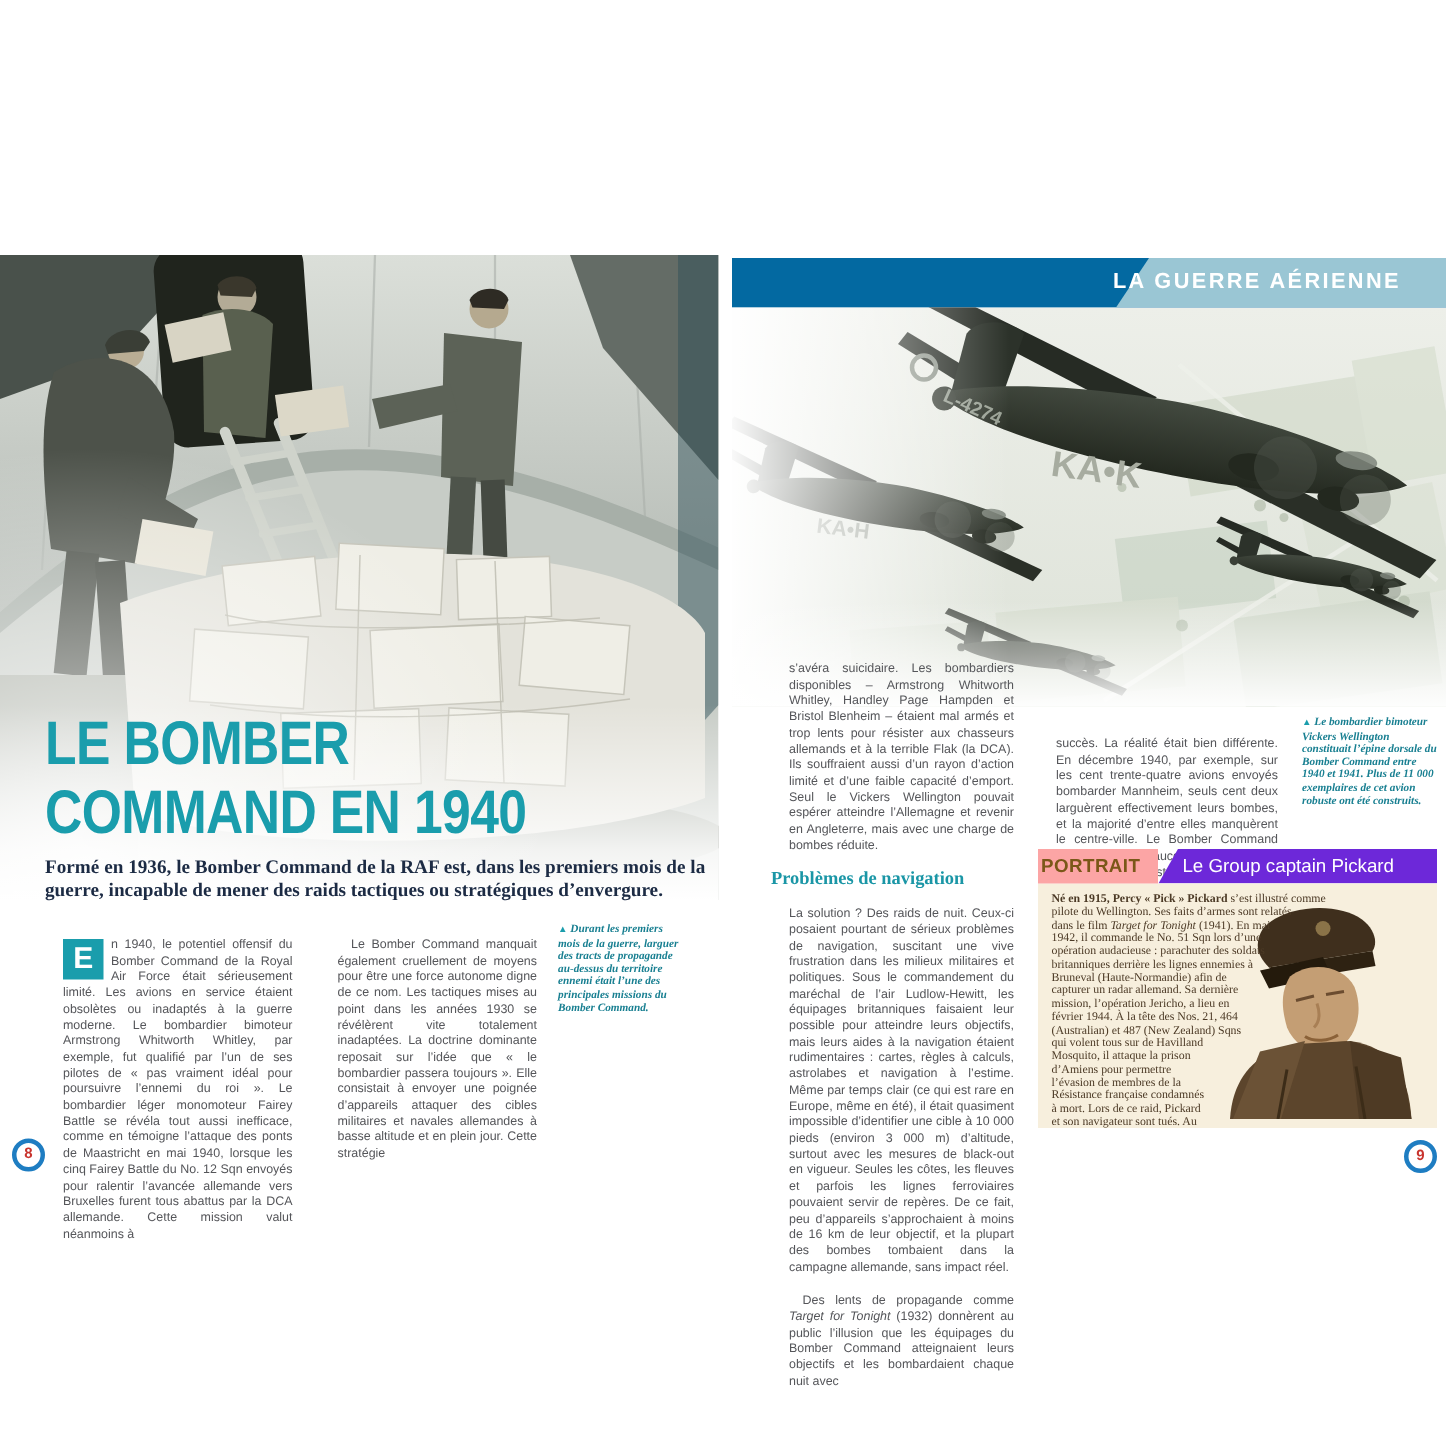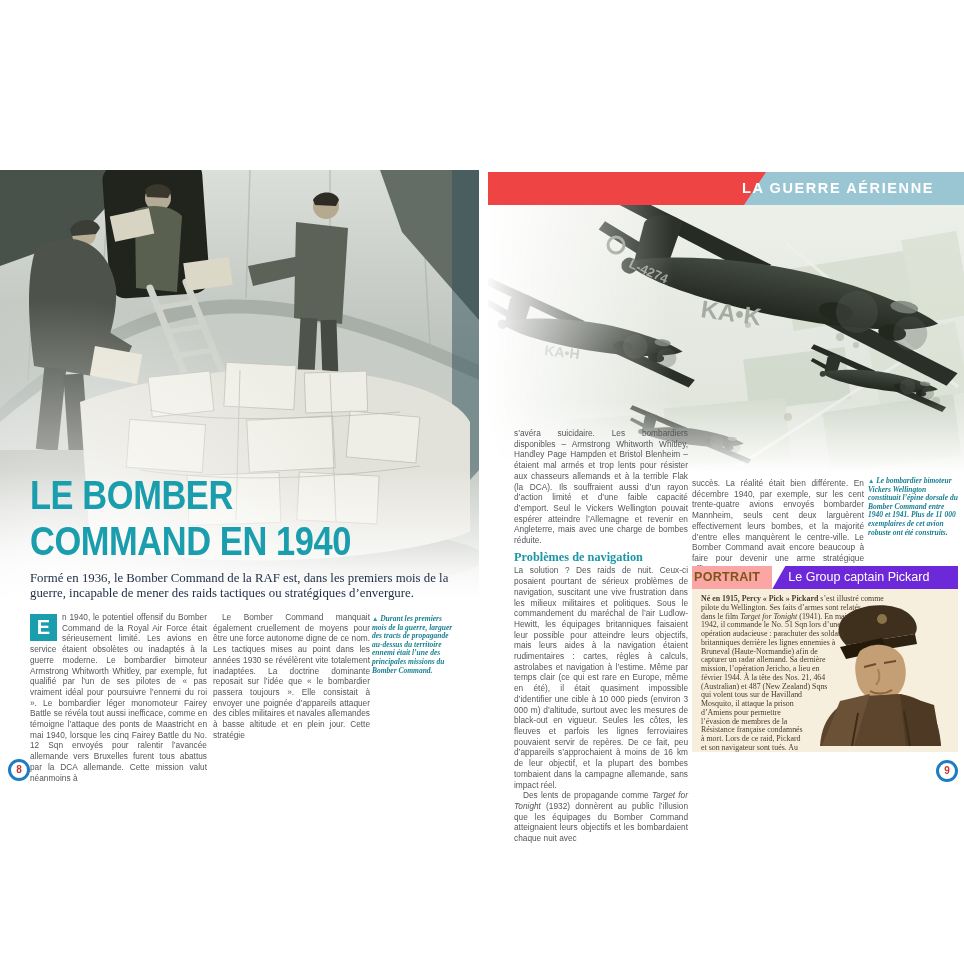--- a/index.html
+++ b/index.html
@@ -8,43 +8,43 @@
   .abs{position:absolute;}
 
   
   .photo-left{left:0;top:170px;width:479px;height:430px;}
   .photo-left svg{display:block;}
 
   .main-title{left:30px;top:472px;color:#1a9dac;font-weight:700;font-size:41px;line-height:46px;}
   .main-title span{display:block;transform:scaleX(.84);transform-origin:left;white-space:nowrap;letter-spacing:-.5px;}
 
   .standfirst{left:30px;top:571px;width:452px;font-family:"Liberation Serif",serif;
-              font-size:12.8px;line-height:14.8px;color:#1c2b44;font-weight:400;}
+              font-size:12.8px;line-height:14.8px;color:#1c2b44;font-weight:700;}
 
   .bodytext{font-size:8.3px;line-height:10.7px;color:#55565a;text-align:justify;}
-  .bodytext p{margin:0;}
+  .bodytext p{margin:12px;}
   .bodytext p.indent{text-indent:9px;}
   .lp-col1{left:30px;top:612px;width:177px;}
   .lp-col2{left:213px;top:612px;width:157px;}
   .dropcap{float:left;width:27px;height:27px;background:#1a9dac;color:#fff;font-weight:700;
            font-size:20px;line-height:27px;text-align:center;margin:2px 5px 1px 0;}
 
   .caption{font-family:"Liberation Serif",serif;font-style:italic;font-weight:700;
            color:#187f91;font-size:7.5px;line-height:8.6px;}
   .caption .arrow{color:#1a9dac;font-style:normal;font-size:6.4px;}
   .lp-caption{left:372px;top:615px;width:82px;}
 
   .badge{width:22px;height:22px;border-radius:50%;border:3px solid #1e7dc2;background:#fff;
          color:#c8342e;font-weight:700;font-size:10px;line-height:16px;text-align:center;
          box-sizing:border-box;}
   .badge8{left:8px;top:759px;}
   .badge9{left:936px;top:760px;}
 
   
-  .section-banner{left:488px;top:172px;width:476px;height:33px;background:#ef4444;overflow:hidden;}
+  .section-banner{left:488px;top:172px;width:476px;height:33px;background:#0369a1;overflow:hidden;}
   .banner-dark{position:absolute;left:0;top:0;width:100%;height:100%;background:#9ac6d4;
                clip-path:polygon(278px 0,100% 0,100% 100%,256px 100%);}
   .banner-text{position:absolute;right:30px;top:0;line-height:33px;color:#fff;font-weight:700;
                font-size:14.5px;letter-spacing:1.6px;}
 
   .photo-right{left:488px;top:205px;width:476px;height:266px;}
   .photo-right svg{display:block;}
 
   .rp-col1{left:514px;top:428px;width:174px;}
   .rp-col2{left:692px;top:478px;width:172px;}

